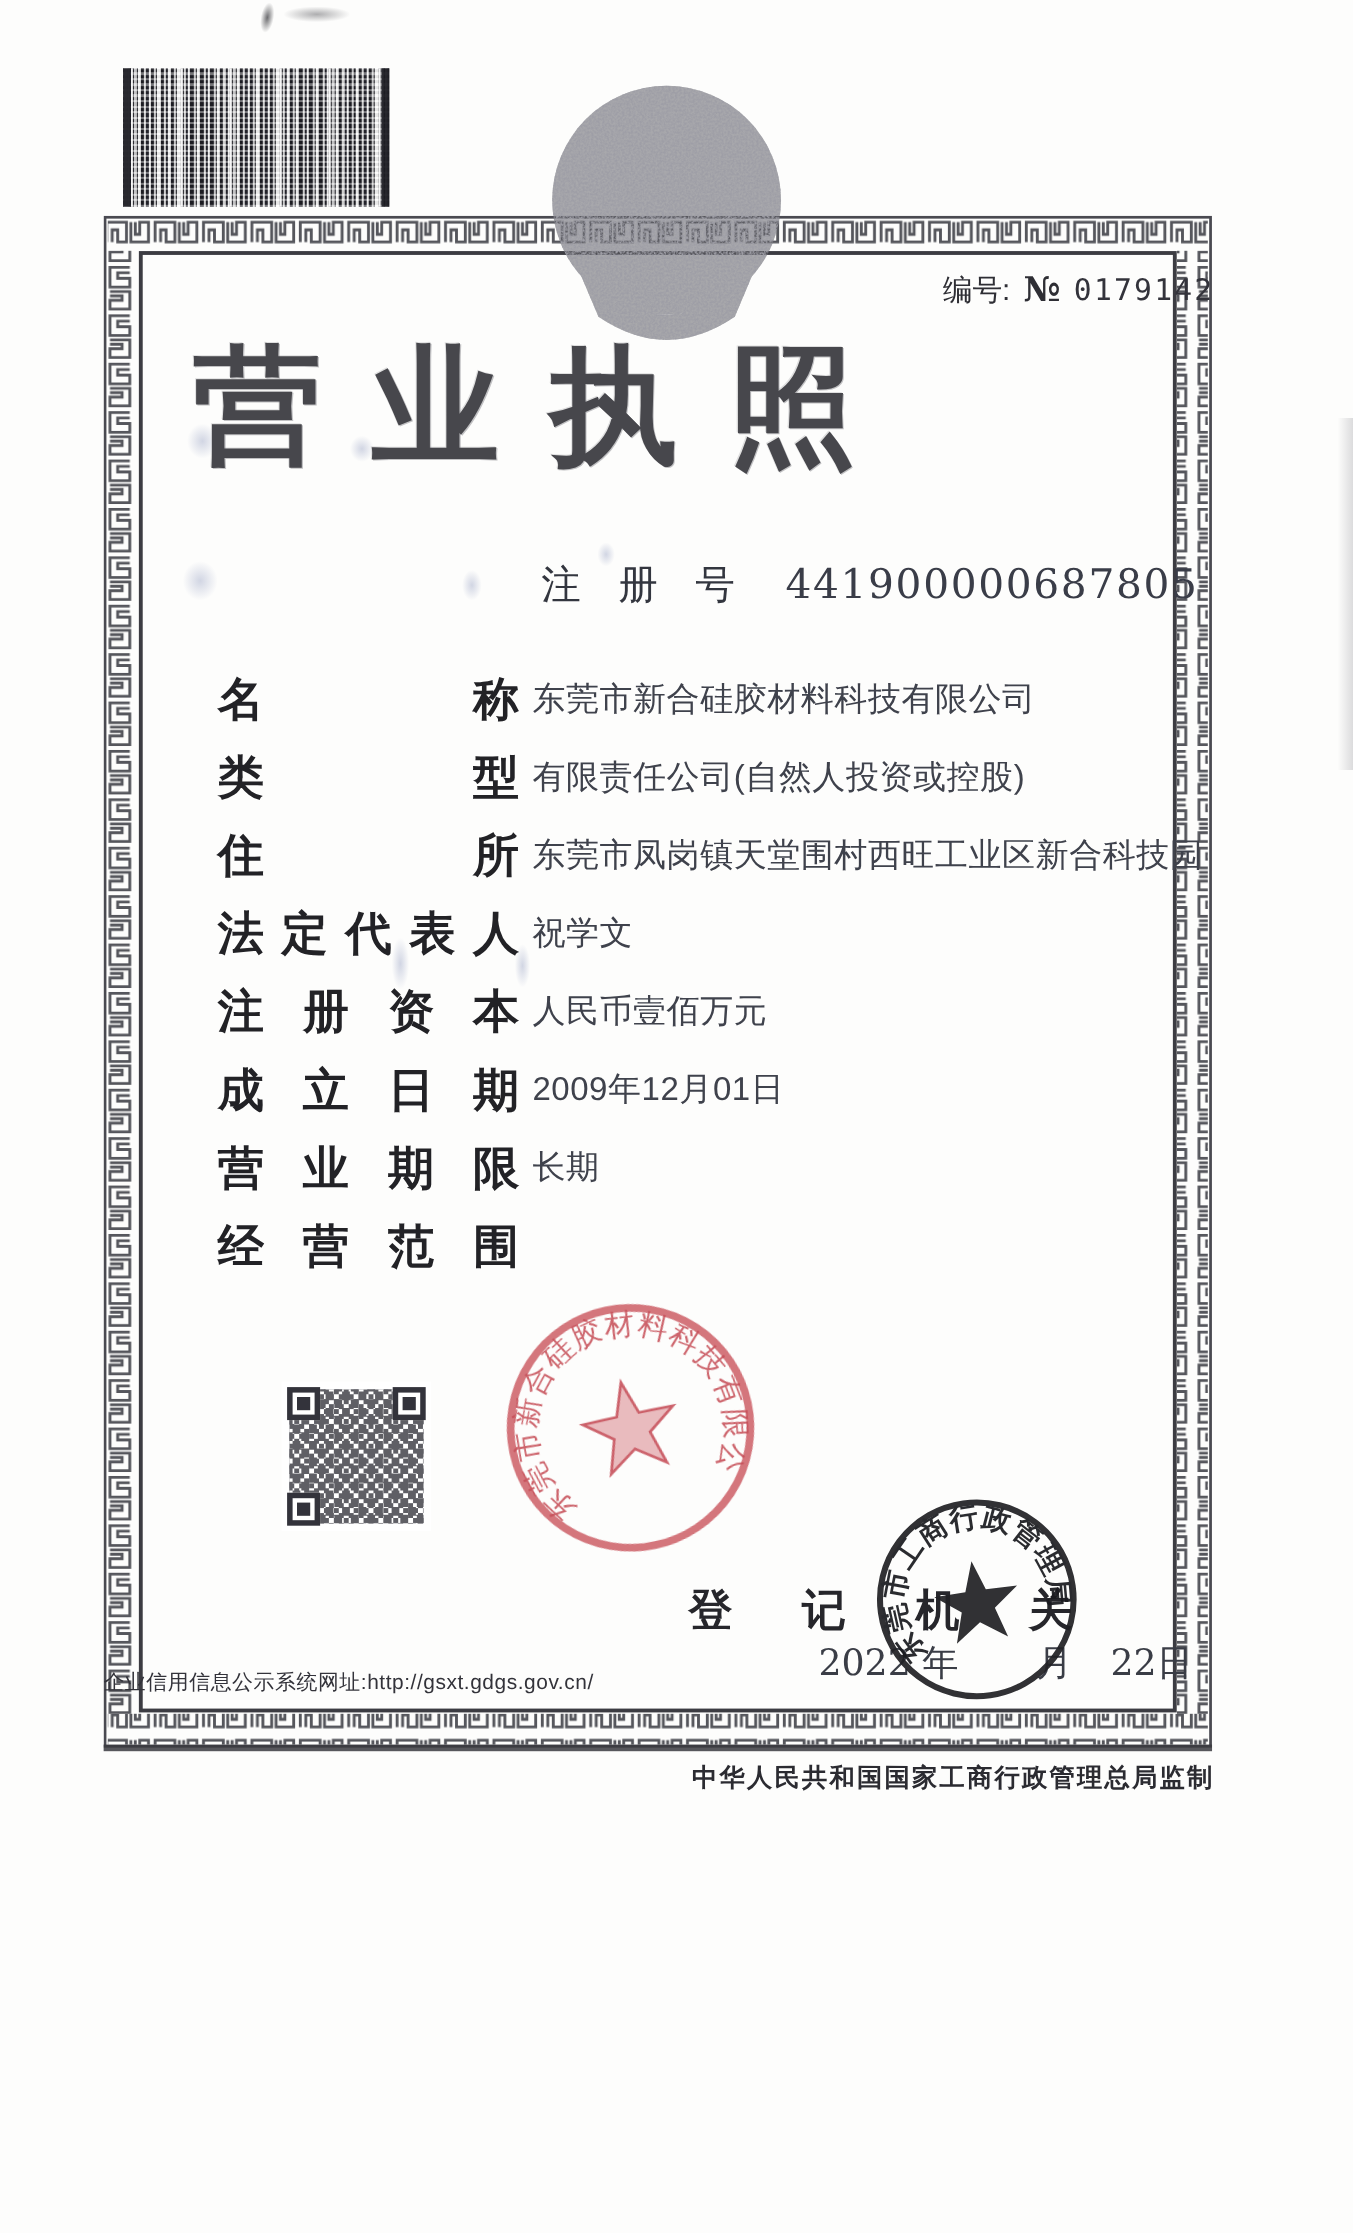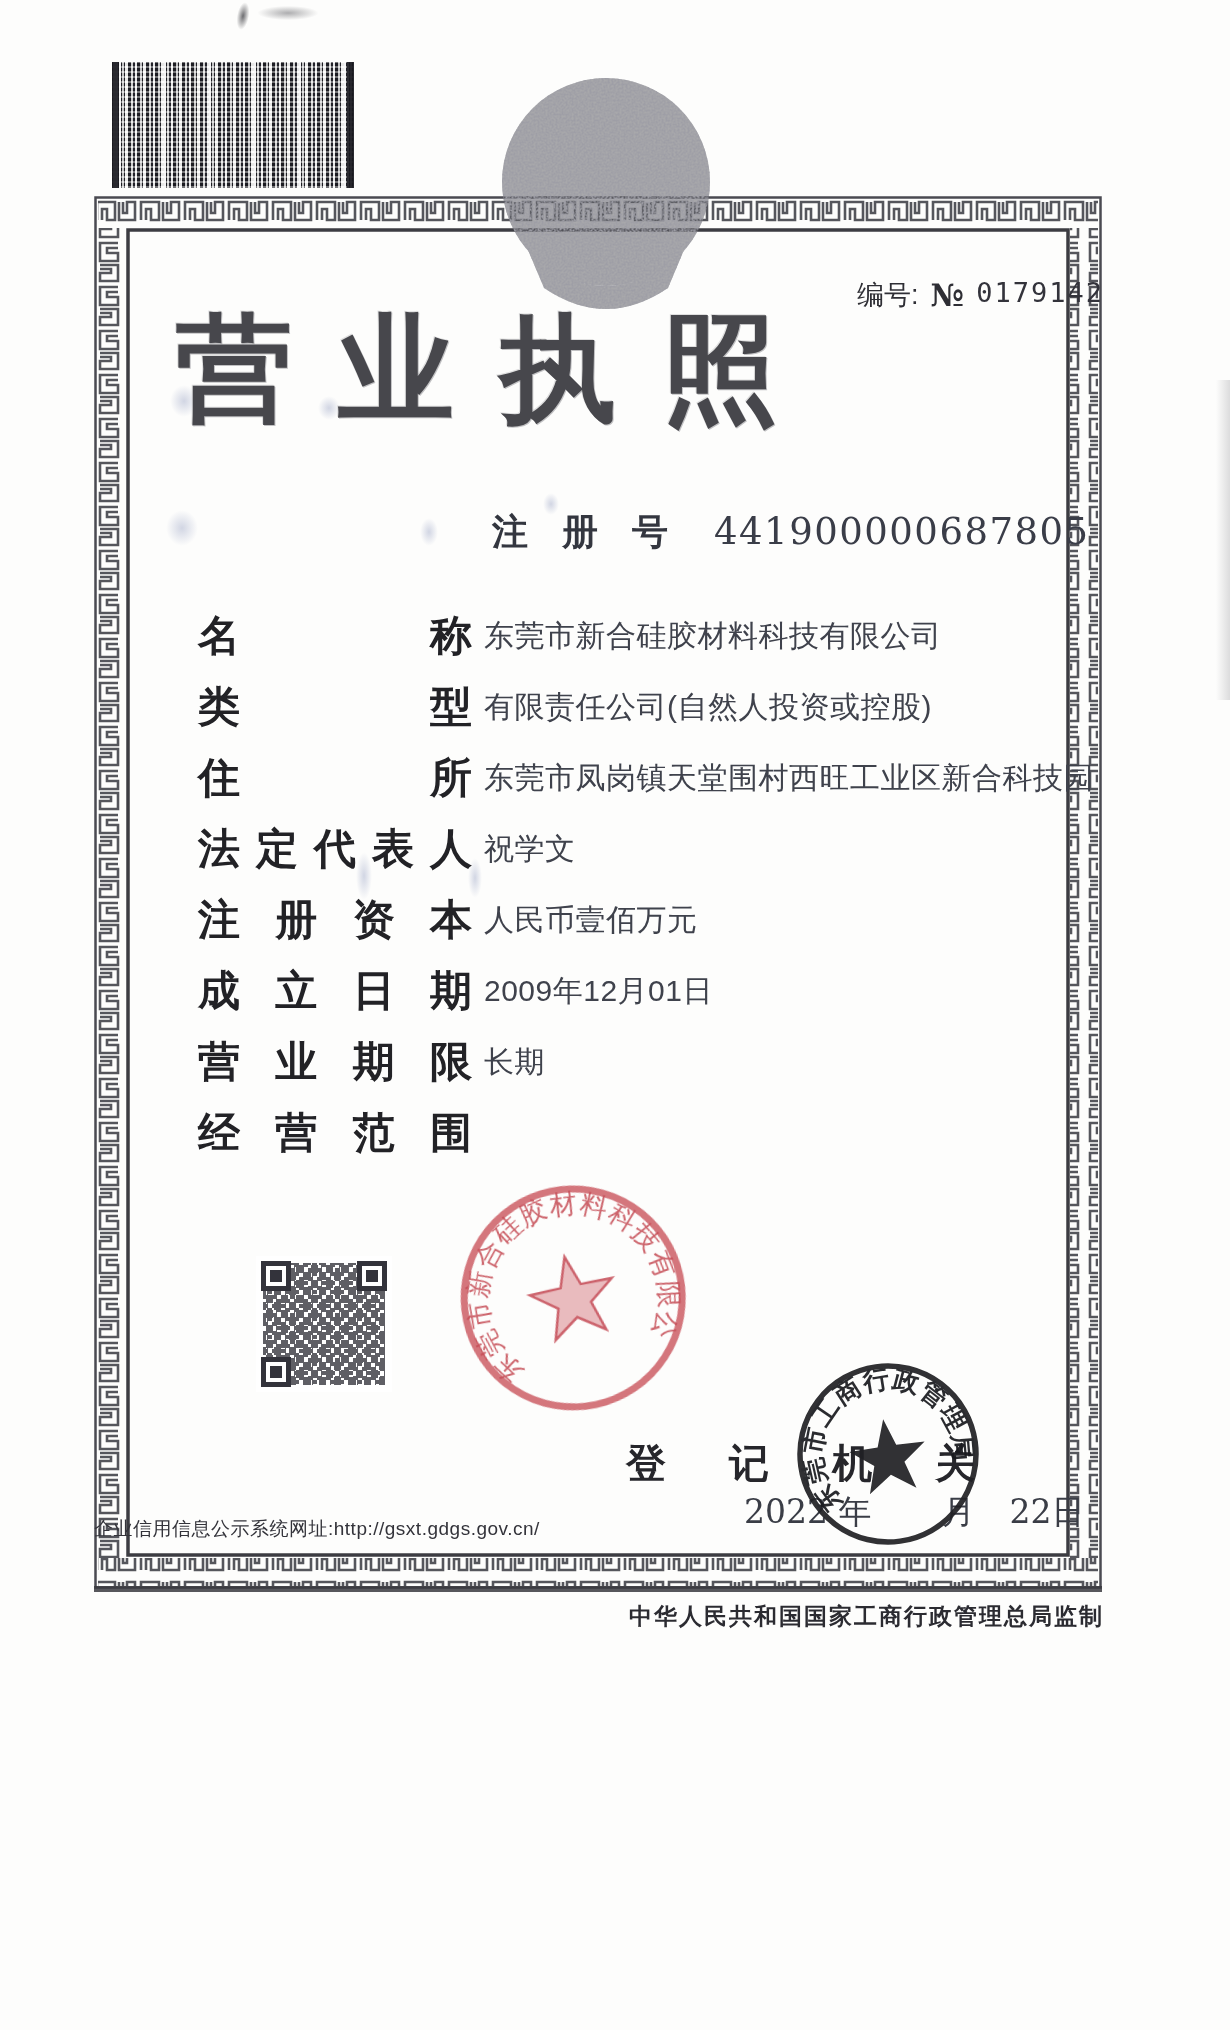--- a/index.html
+++ b/index.html
@@ -44,36 +44,36 @@
   }
 
   
   .emblem{position:absolute;left:488px;top:70px;z-index:3;}
 
   
   .frame{position:absolute;left:94px;top:196px;z-index:1;}
 
   
   .serial{position:absolute;left:0;top:246px;width:1104px;z-index:4;
-    display:flex;justify-content:flex-end;align-items:flex-start;gap:12px;
-    font-size:27px;color:#2e2e34;margin-top:31px;}
+    display:flex;justify-content:flex-end;align-items:center;gap:12px;
+    font-size:27px;color:#2e2e34;}
   .serial .sym{font-family:"DejaVu Serif", serif;font-weight:700;font-size:31px;}
   .serial .num{font-family:"DejaVu Sans Mono", monospace;font-size:27px;letter-spacing:2px;color:#33333b;}
 
   
   .title{
     position:absolute;left:150px;top:292px;width:700px;z-index:4;
     text-align:center;font-size:116px;font-weight:800;letter-spacing:46px;
     color:#47474c;white-space:nowrap;
     text-shadow:1px 1px 0 rgba(120,120,126,.45), -1px -1px 0 rgba(165,165,170,.35);
   }
 
   
   .regline{position:absolute;left:492px;top:508px;z-index:4;display:flex;align-items:baseline;gap:34px;}
-  .regline .rl{font-size:36px;letter-spacing:12px;color:#33363f;font-weight:700;white-space:nowrap;}
+  .regline .rl{font-size:36px;letter-spacing:12px;color:#33363f;font-weight:400;white-space:nowrap;}
   .regline .rn{font-family:"DejaVu Serif", serif;font-size:37px;letter-spacing:1.5px;color:#3a3d48;}
 
   
   .fields{position:absolute;left:198px;top:610px;width:880px;z-index:4;}
   .field-row{display:flex;align-items:flex-start;margin-bottom:19px;}
   .field-label{width:274px;display:flex;justify-content:space-between;
     font-size:42px;font-weight:700;color:#222226;height:52px;line-height:52px;flex:none;}
   .field-value{margin-left:12px;font-size:30px;line-height:52px;color:#3f424c;letter-spacing:.5px;white-space:nowrap;}
   .scope-row{margin-top:-22px;}
   .scope-row .field-label{margin-top:22px;}

